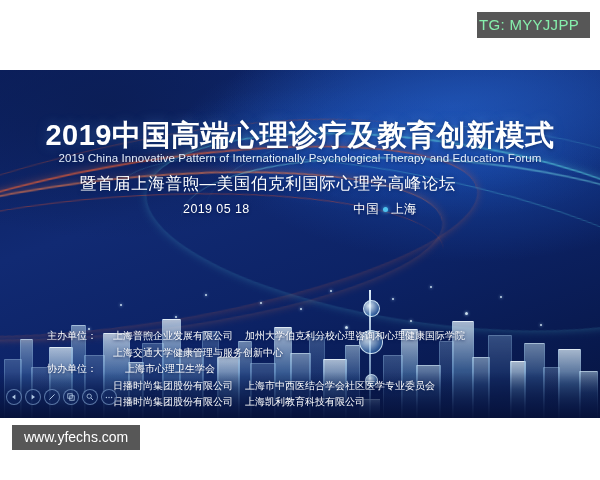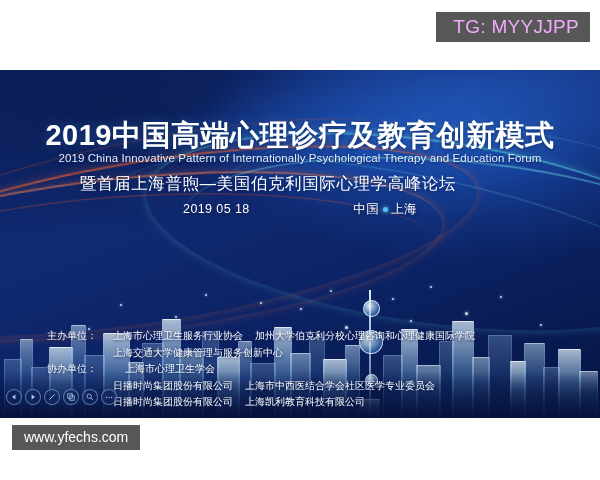--- a/index.html
+++ b/index.html
@@ -9,24 +9,24 @@
     font-family:"Liberation Sans","DejaVu Sans",sans-serif;
     overflow:hidden;
     position:relative;
   }
 
   
   .tg-badge{
     position:absolute;
     top:12px; right:10px;
     background:#575757;
-    color:#f0abfc;
-    font-size:19px;
+    color:#86efac;
+    font-size:15px;
     letter-spacing:.3px;
-    padding:5px 11px 6px 17px;
+    padding:5px 11px 6px 2px;
     line-height:1;
     white-space:nowrap;
   }
 
   
   .poster{
     position:absolute;
     left:0; top:70px;
     width:600px; height:348px;
     overflow:hidden;
@@ -349,21 +349,21 @@
     <span class="meta-loc">
       <span>中国</span><span class="loc-dot"></span><span>上海</span>
     </span>
   </div>
 
   <div class="orgs">
 
     <div class="org-line">
       <span class="org-label">主办单位：</span>
       <span class="org-val">
-        <span class="org-a">上海市心理卫生服务行业协会</span>
+        <span class="org-a">上海普煦企业发展有限公司</span>
         <span class="org-b">加州大学伯克利分校心理咨询和心理健康国际学院</span>
       </span>
     </div>
 
     <div class="org-line">
       <span class="org-label blank">主办单位：</span>
       <span class="org-val">
         <span class="org-a">上海交通大学健康管理与服务创新中心</span>
       </span>
     </div>

